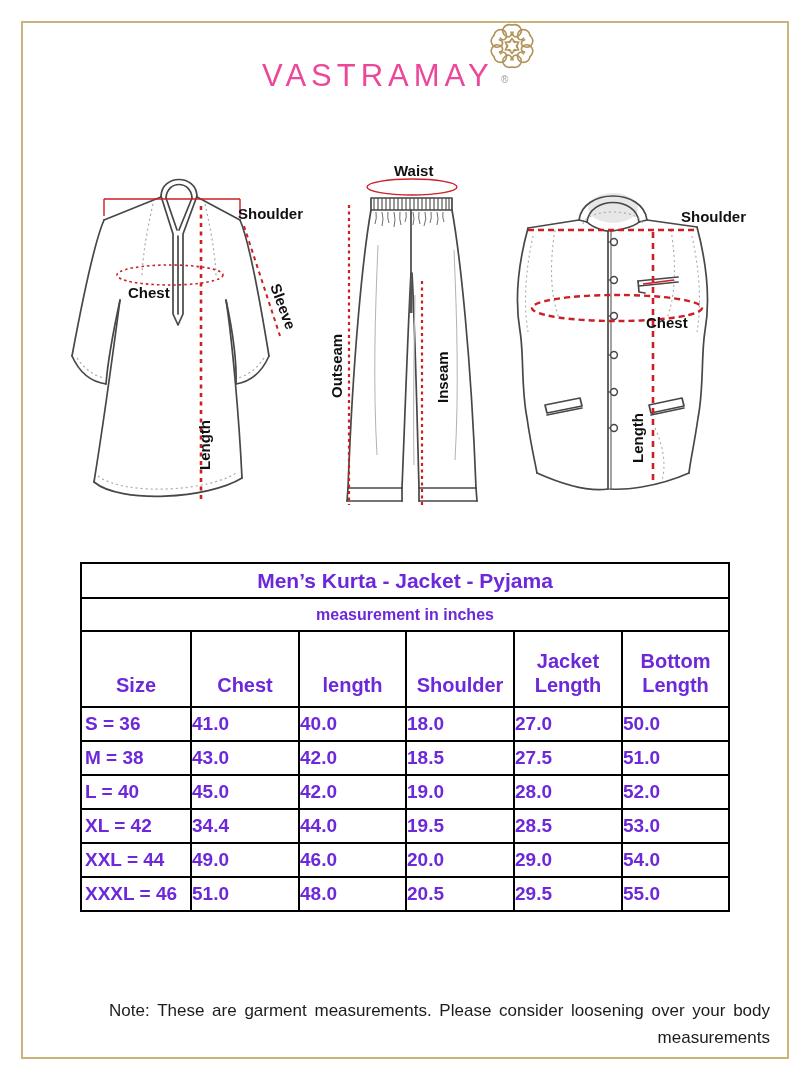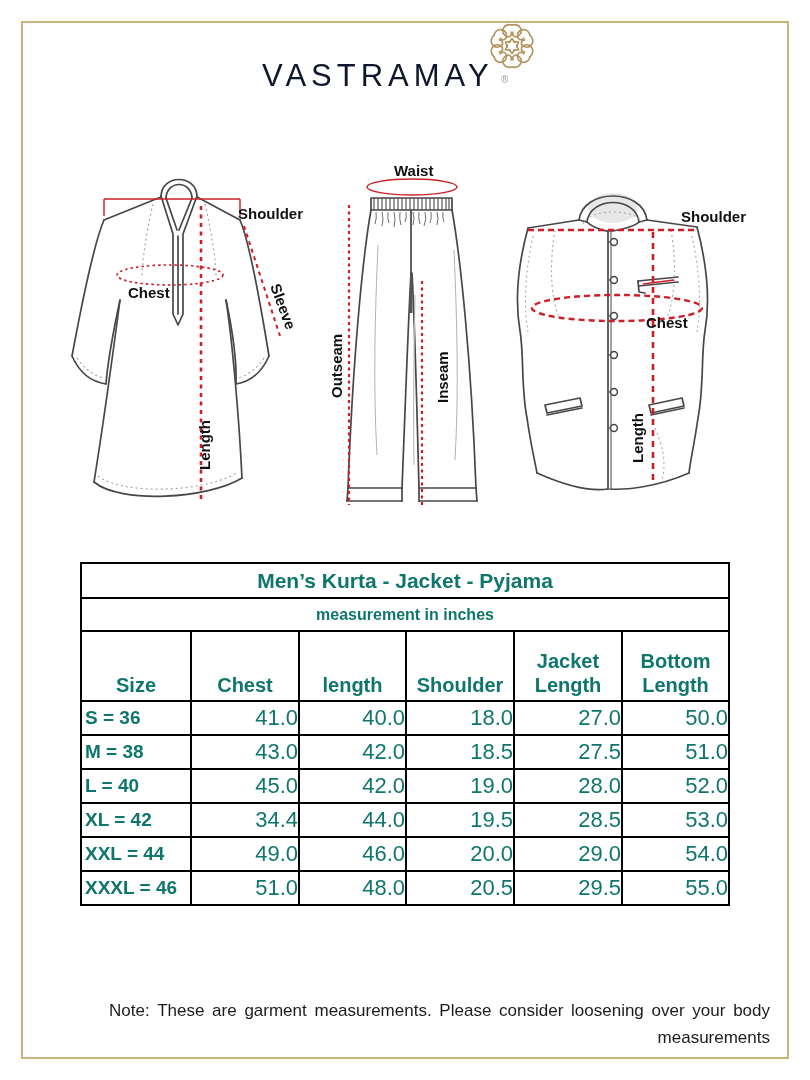--- a/index.html
+++ b/index.html
@@ -2,38 +2,38 @@
 <html><head>
 <meta charset="utf-8">
 <style>
   html,body{margin:0;padding:0;background:#ffffff;}
   .page{position:relative;width:810px;height:1080px;background:#fff;overflow:hidden;
         font-family:"Liberation Sans",sans-serif;}
   .gold-frame{position:absolute;left:21px;top:21px;right:21px;bottom:21px;
               border:2px solid #c9b47c;pointer-events:none;}
   
   .brand-name{position:absolute;left:262px;top:60px;font-size:31px;line-height:1;
-              letter-spacing:5px;color:#0f172a;font-weight:400;white-space:nowrap;}
+              letter-spacing:5px;color:#ec4899;font-weight:400;white-space:nowrap;}
   .ornament{position:absolute;left:486px;top:20px;}
   .rmark{position:absolute;left:501px;top:74px;font-size:10px;color:#9a9a9a;}
   
   .diag{position:absolute;}
   .diag-kurta{left:58px;top:158px;}
   .diag-pyjama{left:318px;top:155px;}
   .diag-jacket{left:493px;top:166px;}
   .dlabel{font:bold 15px "Liberation Sans",sans-serif;fill:#101010;}
   
   .size-table{position:absolute;left:80px;top:562px;width:648px;border-collapse:collapse;
-              table-layout:fixed;color:#0f766e;}
+              table-layout:fixed;color:#6d28d9;}
   .size-table td,.size-table th{border:2px solid #000;padding:0;line-height:1.2;}
   .tbl-title{height:33px;font-size:21px;font-weight:bold;text-align:center;}
   .tbl-sub{height:31px;font-size:16px;font-weight:bold;text-align:center;}
   .size-table th{height:65px;font-size:20px;font-weight:bold;
-                 vertical-align:bottom;padding-bottom:3px;}
-  .size-table td.val{height:32px;font-size:22px;font-weight:normal;text-align:right;}
+                 vertical-align:bottom;padding-bottom:9px;}
+  .size-table td.val{height:32px;font-size:19px;font-weight:bold;text-align:left;}
   .size-table td.sz{height:32px;font-size:19px;font-weight:bold;text-align:left;padding-left:3px;}
   
   .note{position:absolute;left:40px;width:730px;top:970px;text-align:right;
         font-size:17px;line-height:27px;color:#1c1c1c;margin-top:27px;}
   .note .l1{word-spacing:3px;}
 </style>
 </head>
 <body>
 
 <div class="page">

